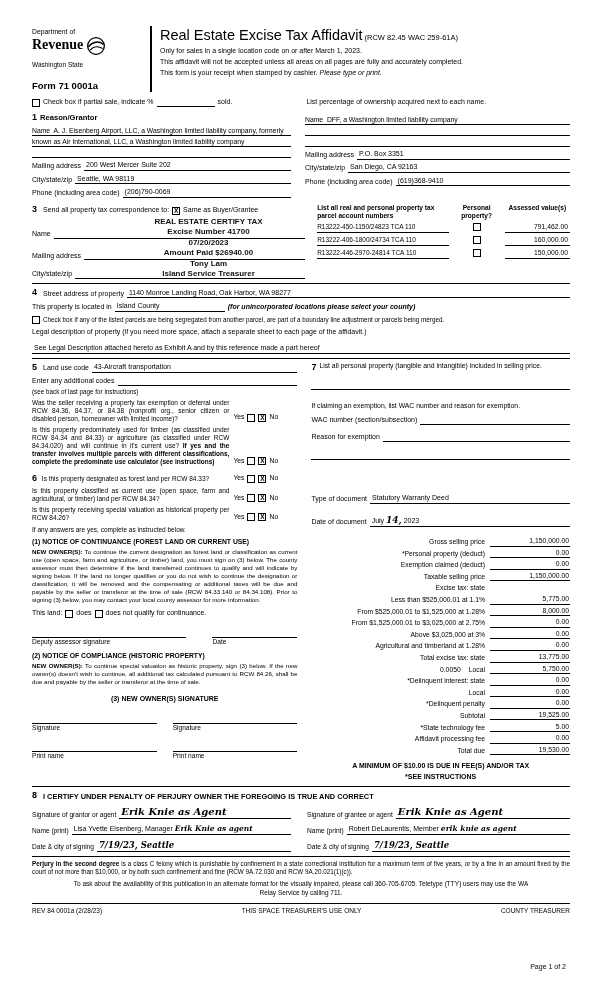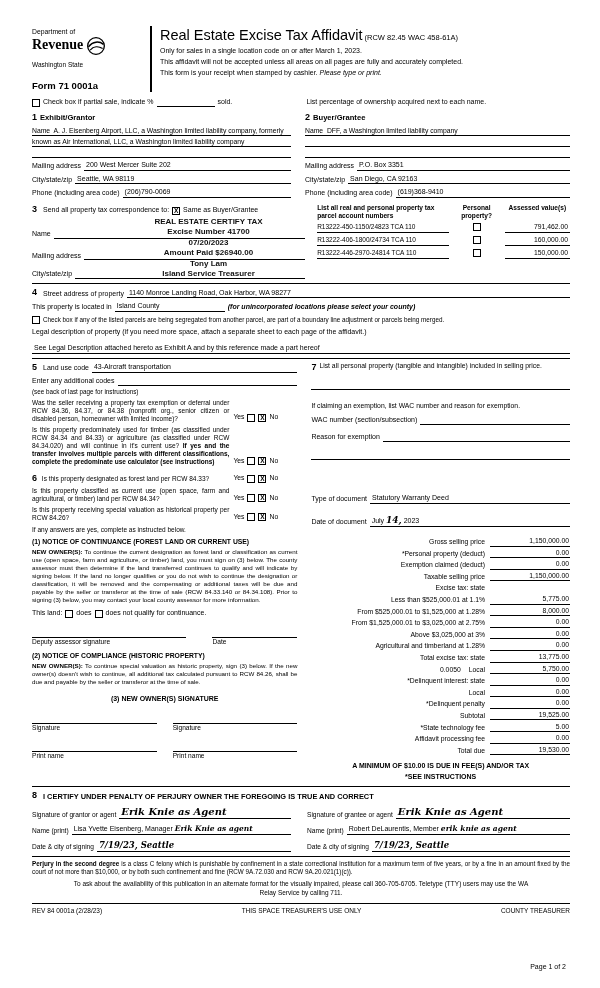--- a/index.html
+++ b/index.html
@@ -98,21 +98,21 @@
             <path d="M5 17c4-5 10-5 15-2" fill="none" stroke="#000" stroke-width="1.4"></path>
           </svg>
         </span>
       </div>
       <div class="wa">Washington State</div>
       <div class="formno">Form 71 0001a</div>
     </div>
     <div class="tcol">
       <div>
         <h1 class="t1">Real Estate Excise Tax Affidavit</h1>
-        <span class="rcw">(RCW 82.45 WAC 458-61A)</span>
+        <span class="rcw">(RCW 82.45 WAC 259-61A)</span>
       </div>
       <div class="note">Only for sales in a single location code on or after March 1, 2023.</div>
       <div class="note">This affidavit will not be accepted unless all areas on all pages are fully and accurately completed.</div>
       <div class="note">
         <span>This form is your receipt when stamped by cashier.</span>
         <span class="i">Please type or print.</span>
       </div>
     </div>
   </div>
 
@@ -120,40 +120,39 @@
     <span class="cb"></span>
     <span>Check box if partial sale, indicate %</span>
     <span class="f" style="width:58px"></span>
     <span>sold.</span>
     <span class="g"></span>
     <span style="width:49%">List percentage of ownership acquired next to each name.</span>
   </div>
 
   <div class="cols2">
     <div class="col">
-      <div><span class="num">1</span><span class="sct">Exhibit/Grantor</span></div>
+      <div><span class="num">1</span><span class="sct">Reason/Grantor</span></div>
       <div class="ruled">
         <span>Name</span>&nbsp;
         <span>A. J. Eisenberg Airport, LLC, a Washington limited liability company, formerly known as Air International, LLC, a Washington limited liability company</span>
       </div>
       <div class="fr">
           <span class="lab">Mailing address</span>
           <span class="f g"><span>200 West Mercer Suite 202</span></span>
         </div>
       <div class="fr">
           <span class="lab">City/state/zip</span>
           <span class="f g"><span>Seattle, WA 98119</span></span>
         </div>
       <div class="fr">
           <span class="lab">Phone (including area code)</span>
           <span class="f g"><span>(206)790-0069</span></span>
         </div>
     </div>
     <div class="col">
-      <div><span class="num">2</span><span class="sct">Buyer/Grantee</span></div>
       <div class="ruled">
         <span>Name</span>&nbsp;
         <span>DFF, a Washington limited liability company</span>
       </div>
       <div class="fr">
           <span class="lab">Mailing address</span>
           <span class="f g"><span>P.O. Box 3351</span></span>
         </div>
       <div class="fr">
           <span class="lab">City/state/zip</span>

